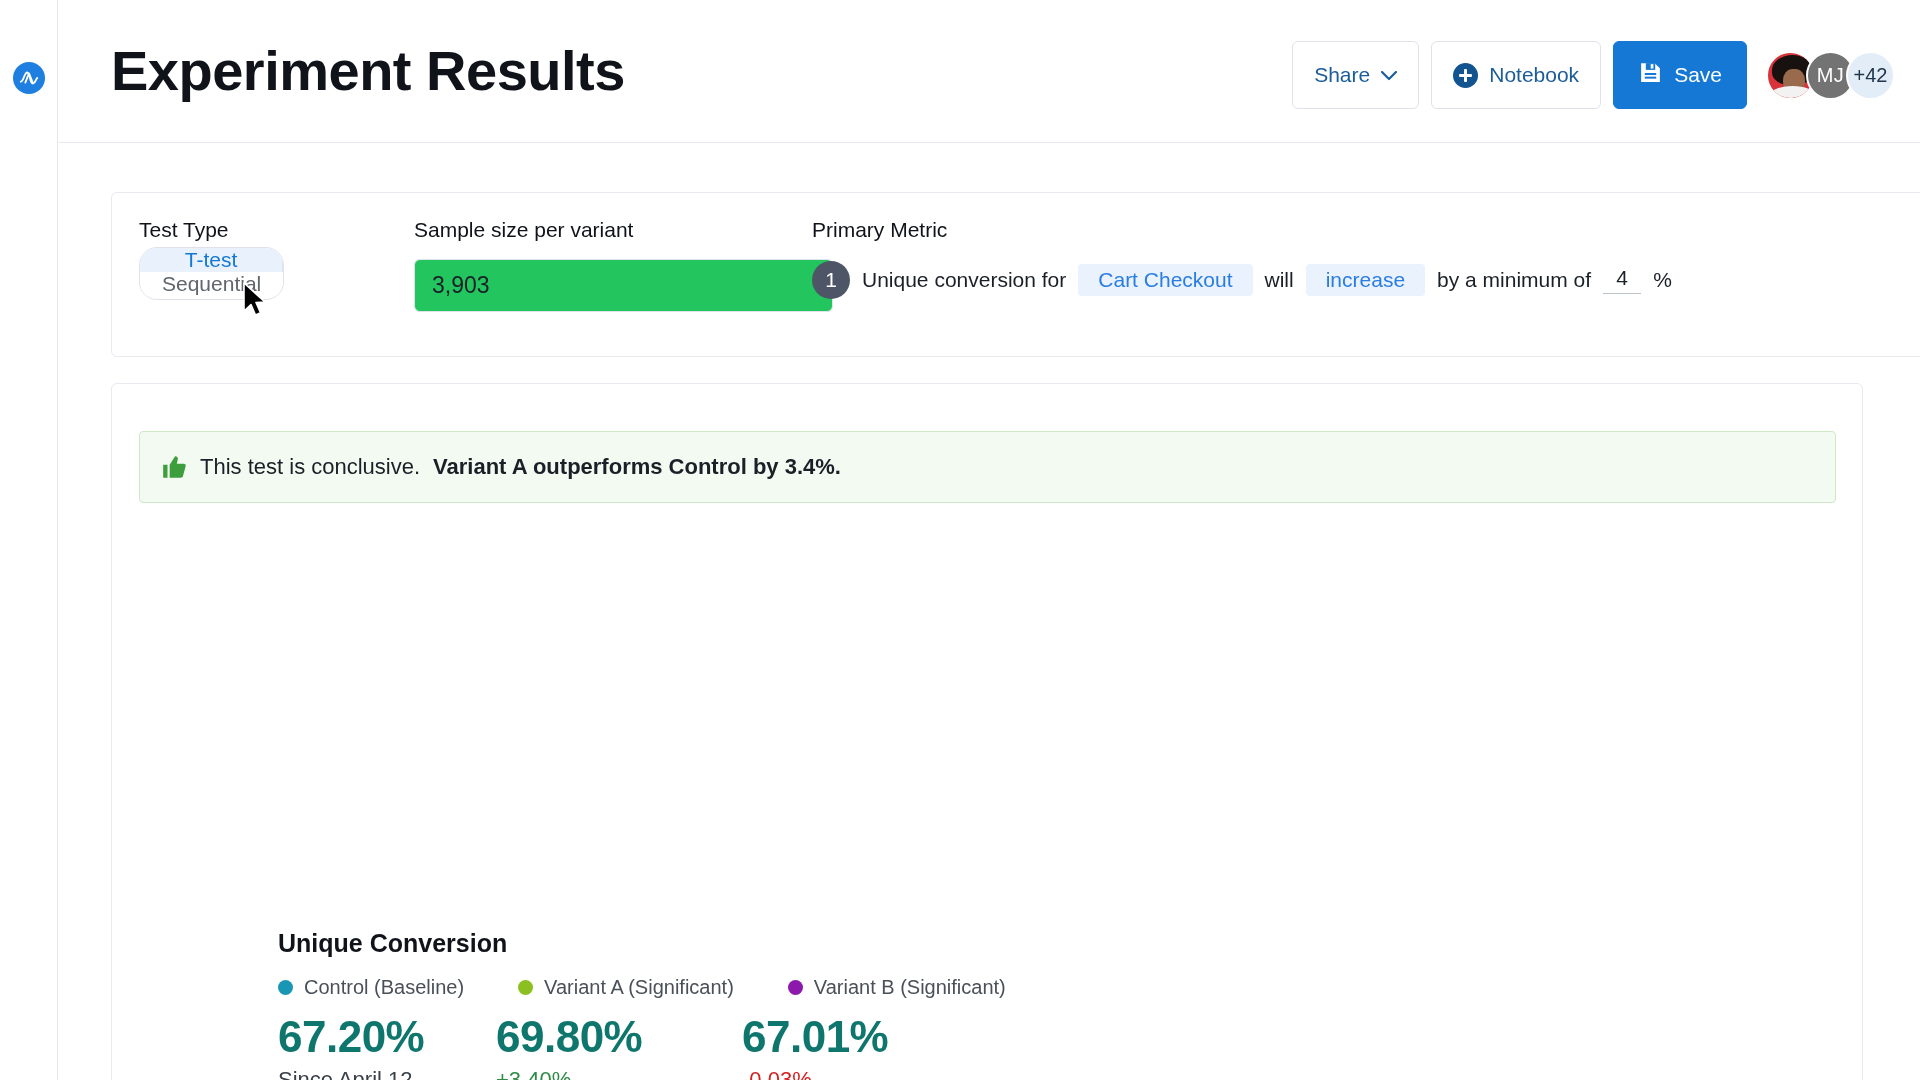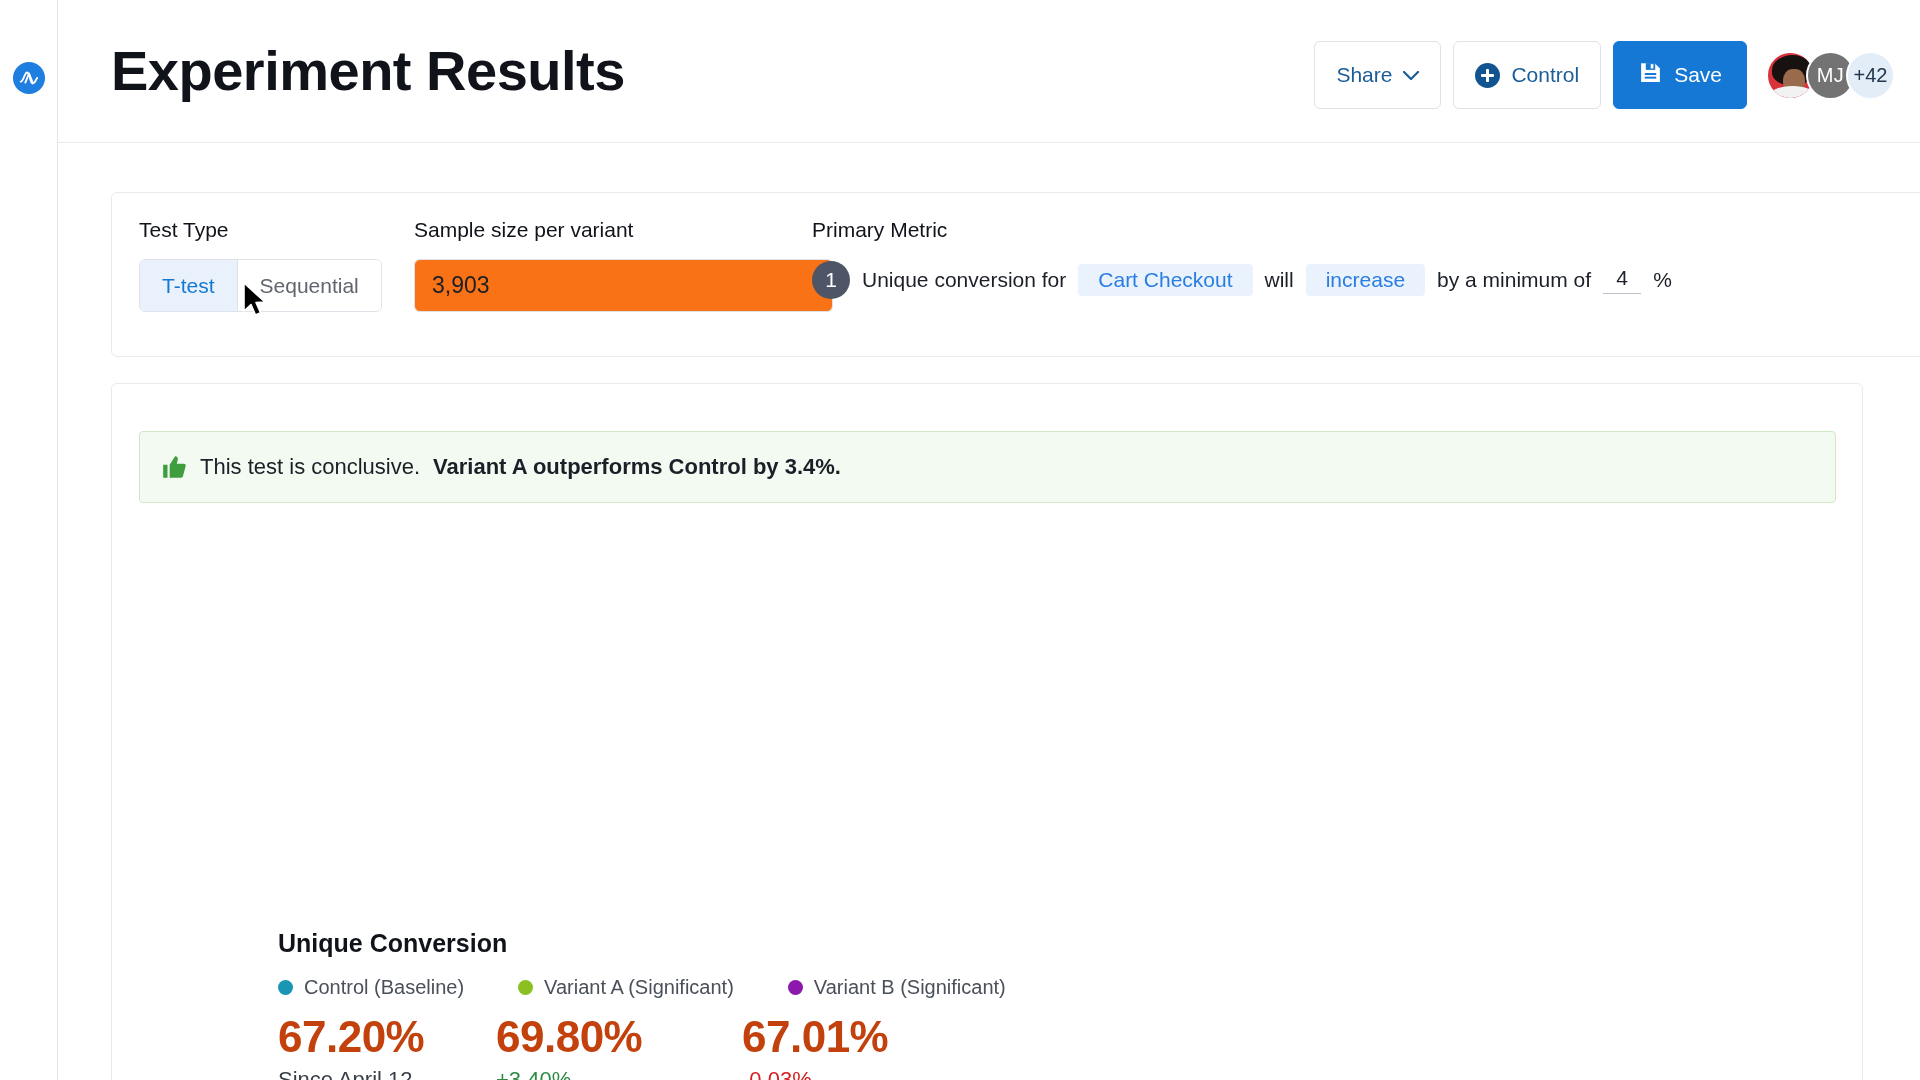--- a/index.html
+++ b/index.html
@@ -92,36 +92,36 @@
     background: #ffffff; border: 1px solid #e7eaef; border-radius: 6px;
   }
   .controls-card {
     position: absolute; left: 53px; top: 192px; width: 1829px; height: 165px;
   }
   .field-label {
     font-size: 21px; color: #10131a; font-weight: 400;
   }
   .ctl-testtype { position: absolute; left: 27px; top: 25px; }
   .seg {
-    margin-top: 17px; display: inline-flex; border: 1px solid #dfe3e9;
-    border-radius: 6px; overflow: hidden; height: 53px;
+    margin-top: 5px; display: inline-flex; border: 1px solid #dfe3e9;
+    border-radius: 18px; overflow: hidden; height: 53px; flex-direction: column;
   }
   .seg-item {
     display: flex; align-items: center; justify-content: center;
     padding: 0 22px; font-size: 21px; color: #60656e; cursor: pointer;
     background: #ffffff; border-right: 1px solid #dfe3e9;
   }
   .seg-item:last-child { border-right: none; }
   .seg-item.active { background: #e9f2fc; color: #1478d4; }
 
   .ctl-sample { position: absolute; left: 302px; top: 25px; }
   .text-input {
     margin-top: 17px; width: 419px; height: 53px; border: 1px solid #dfe3e9;
     border-radius: 6px; padding: 0 17px; font-size: 23px; color: #1b1f27;
-    background: #f97316; font-family: "Liberation Sans", sans-serif;
+    background: #22c55e; font-family: "Liberation Sans", sans-serif;
   }
 
   .ctl-metric { position: absolute; left: 700px; top: 25px; }
   .metric-row {
     margin-top: 19px; display: flex; align-items: center; gap: 12px;
     font-size: 21px; color: #1b1f27; white-space: nowrap;
   }
   .num-badge {
     width: 38px; height: 38px; border-radius: 50%; background: #4d5567;
     color: #fff; display: flex; align-items: center; justify-content: center;
@@ -158,21 +158,21 @@
     font-weight: 700; color: #10131a;
   }
   .legend {
     position: absolute; left: 166px; top: 592px; display: flex; gap: 54px;
   }
   .legend-item { display: flex; align-items: center; gap: 11px; font-size: 20px; color: #4a5059; }
   .dot { width: 15px; height: 15px; border-radius: 50%; flex: none; }
 
   .stats { position: absolute; left: 166px; top: 628px; display: flex; }
   .stat { width: 218px; }
-  .stat-value { font-size: 44px; font-weight: 700; color: #c2410c; letter-spacing: -0.5px; }
+  .stat-value { font-size: 44px; font-weight: 700; color: #0f766e; letter-spacing: -0.5px; }
   .stat-sub { font-size: 22px; color: #3a4049; margin-top: 5px; }
   .stat-sub.up { color: #2e8b45; }
   .stat-sub.down { color: #d42020; }
 </style>
 </head>
 <body>
 
 <div id="app">
 
   <div class="rail">
@@ -194,21 +194,21 @@
           <span>Share</span>
           <span class="chev">
             <svg width="16" height="10" viewBox="0 0 16 10" aria-hidden="true">
               <path d="M1 1 L8 8 L15 1" fill="none" stroke="#1c5d99" stroke-width="2.2" stroke-linecap="round" stroke-linejoin="round"></path>
             </svg>
           </span>
         </button>
 
         <button class="btn">
           <span class="plus-icon"></span>
-          <span>Control</span>
+          <span>Notebook</span>
         </button>
 
         <button class="btn btn-primary">
           <span>
             <svg width="25" height="25" viewBox="0 0 24 24" aria-hidden="true">
               <path d="M3 3 h13 l5 5 v13 H3 Z" fill="#ffffff"></path>
               <rect x="7.5" y="3" width="9" height="6.5" fill="#1478d4"></rect>
               <rect x="12.2" y="4" width="2.6" height="4.2" fill="#ffffff"></rect>
               <rect x="6.5" y="12.5" width="11" height="1.9" fill="#1478d4"></rect>
               <rect x="6.5" y="16" width="11" height="1.9" fill="#1478d4"></rect>

